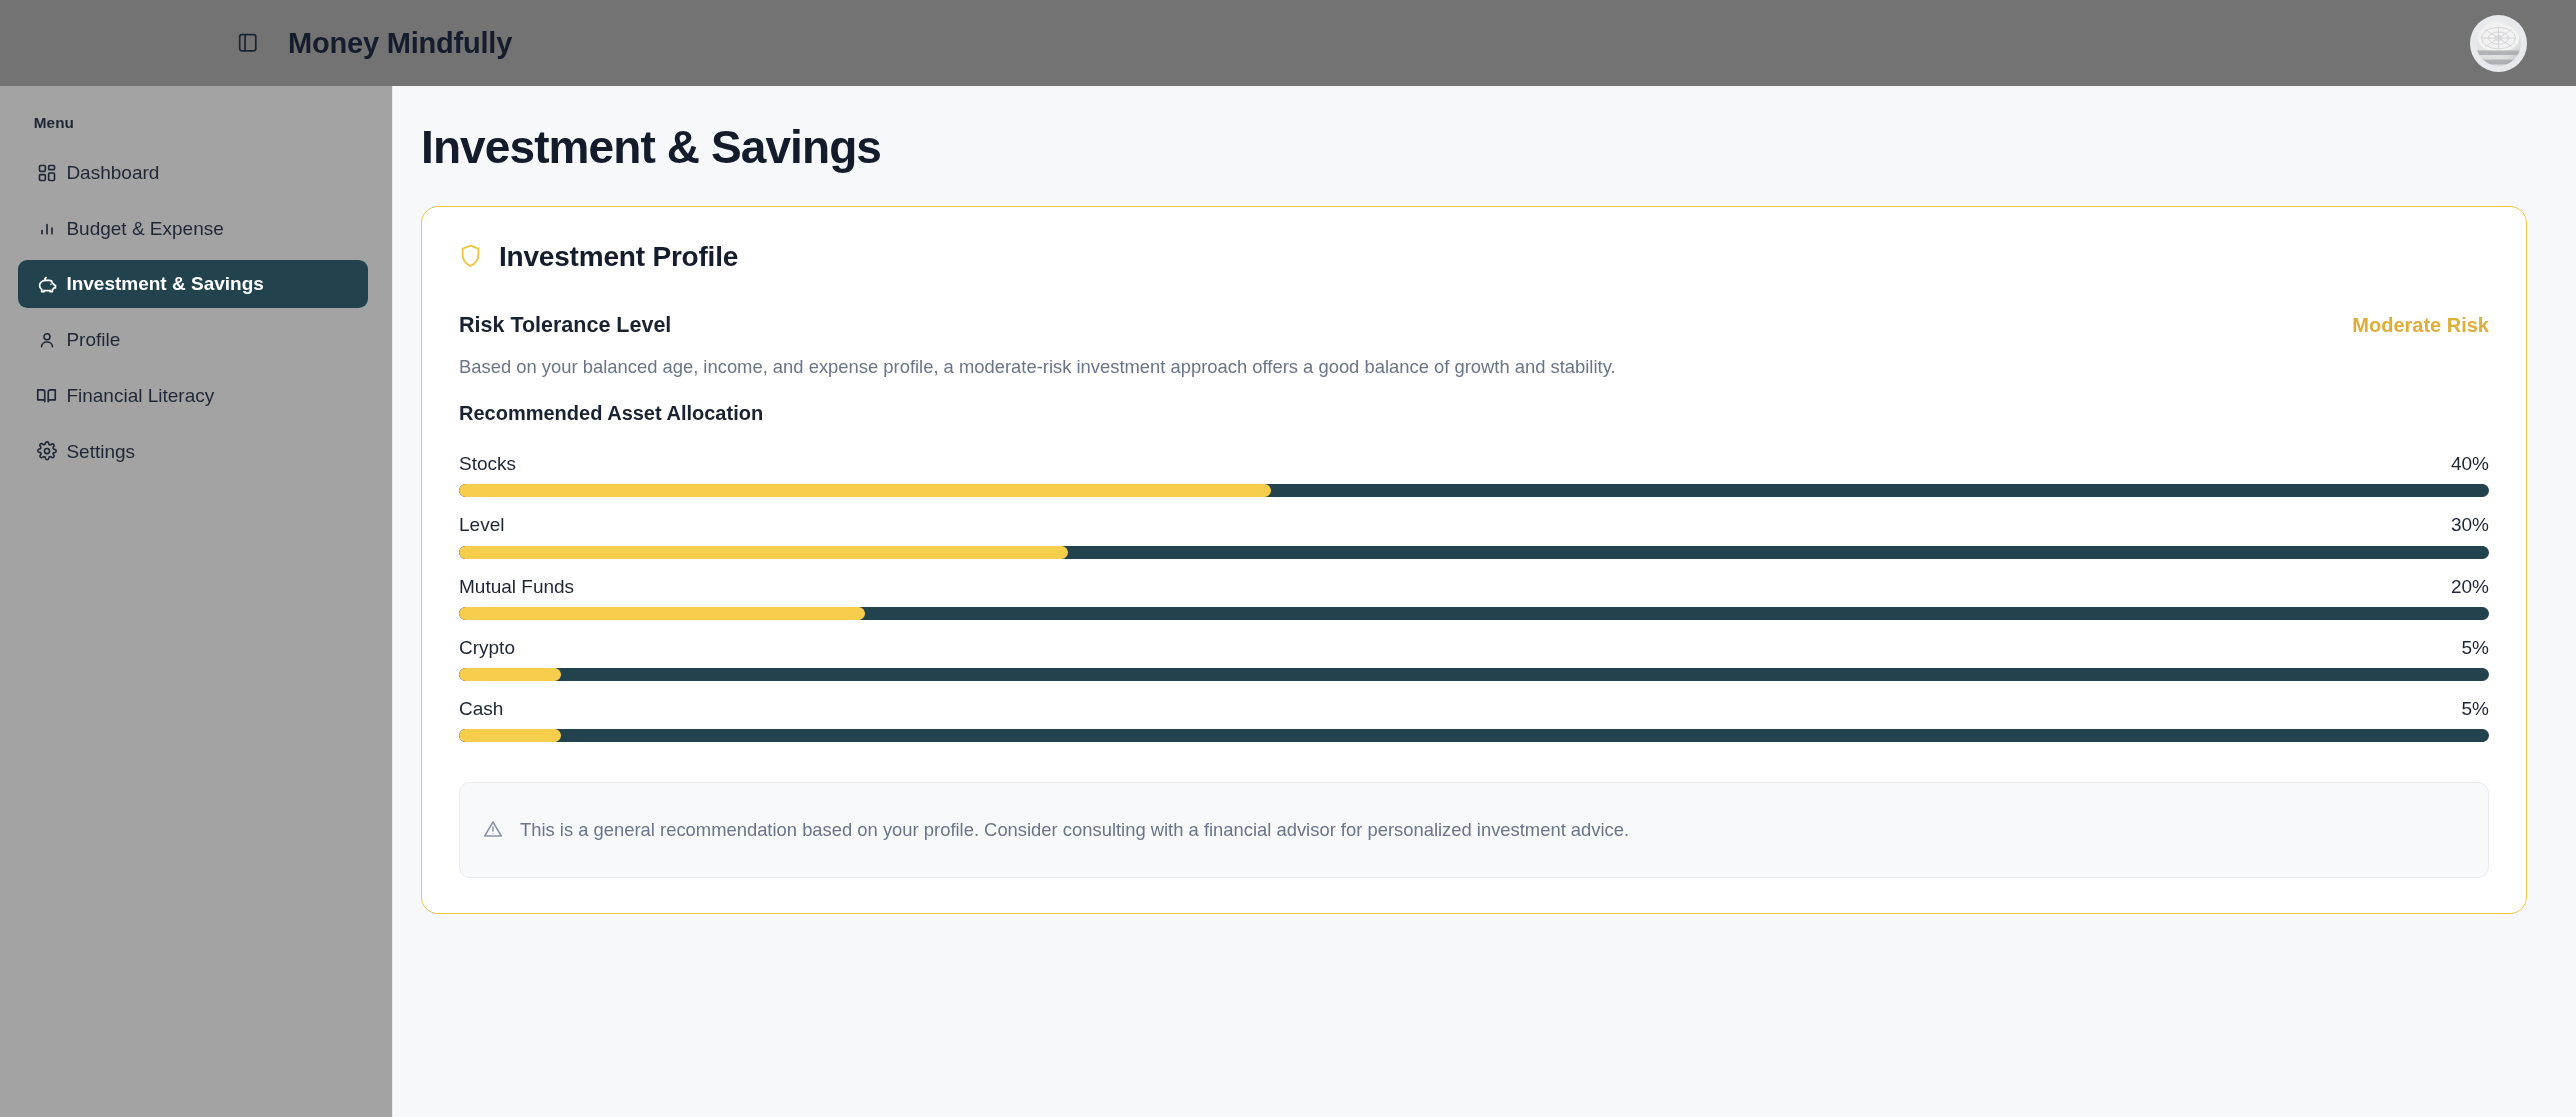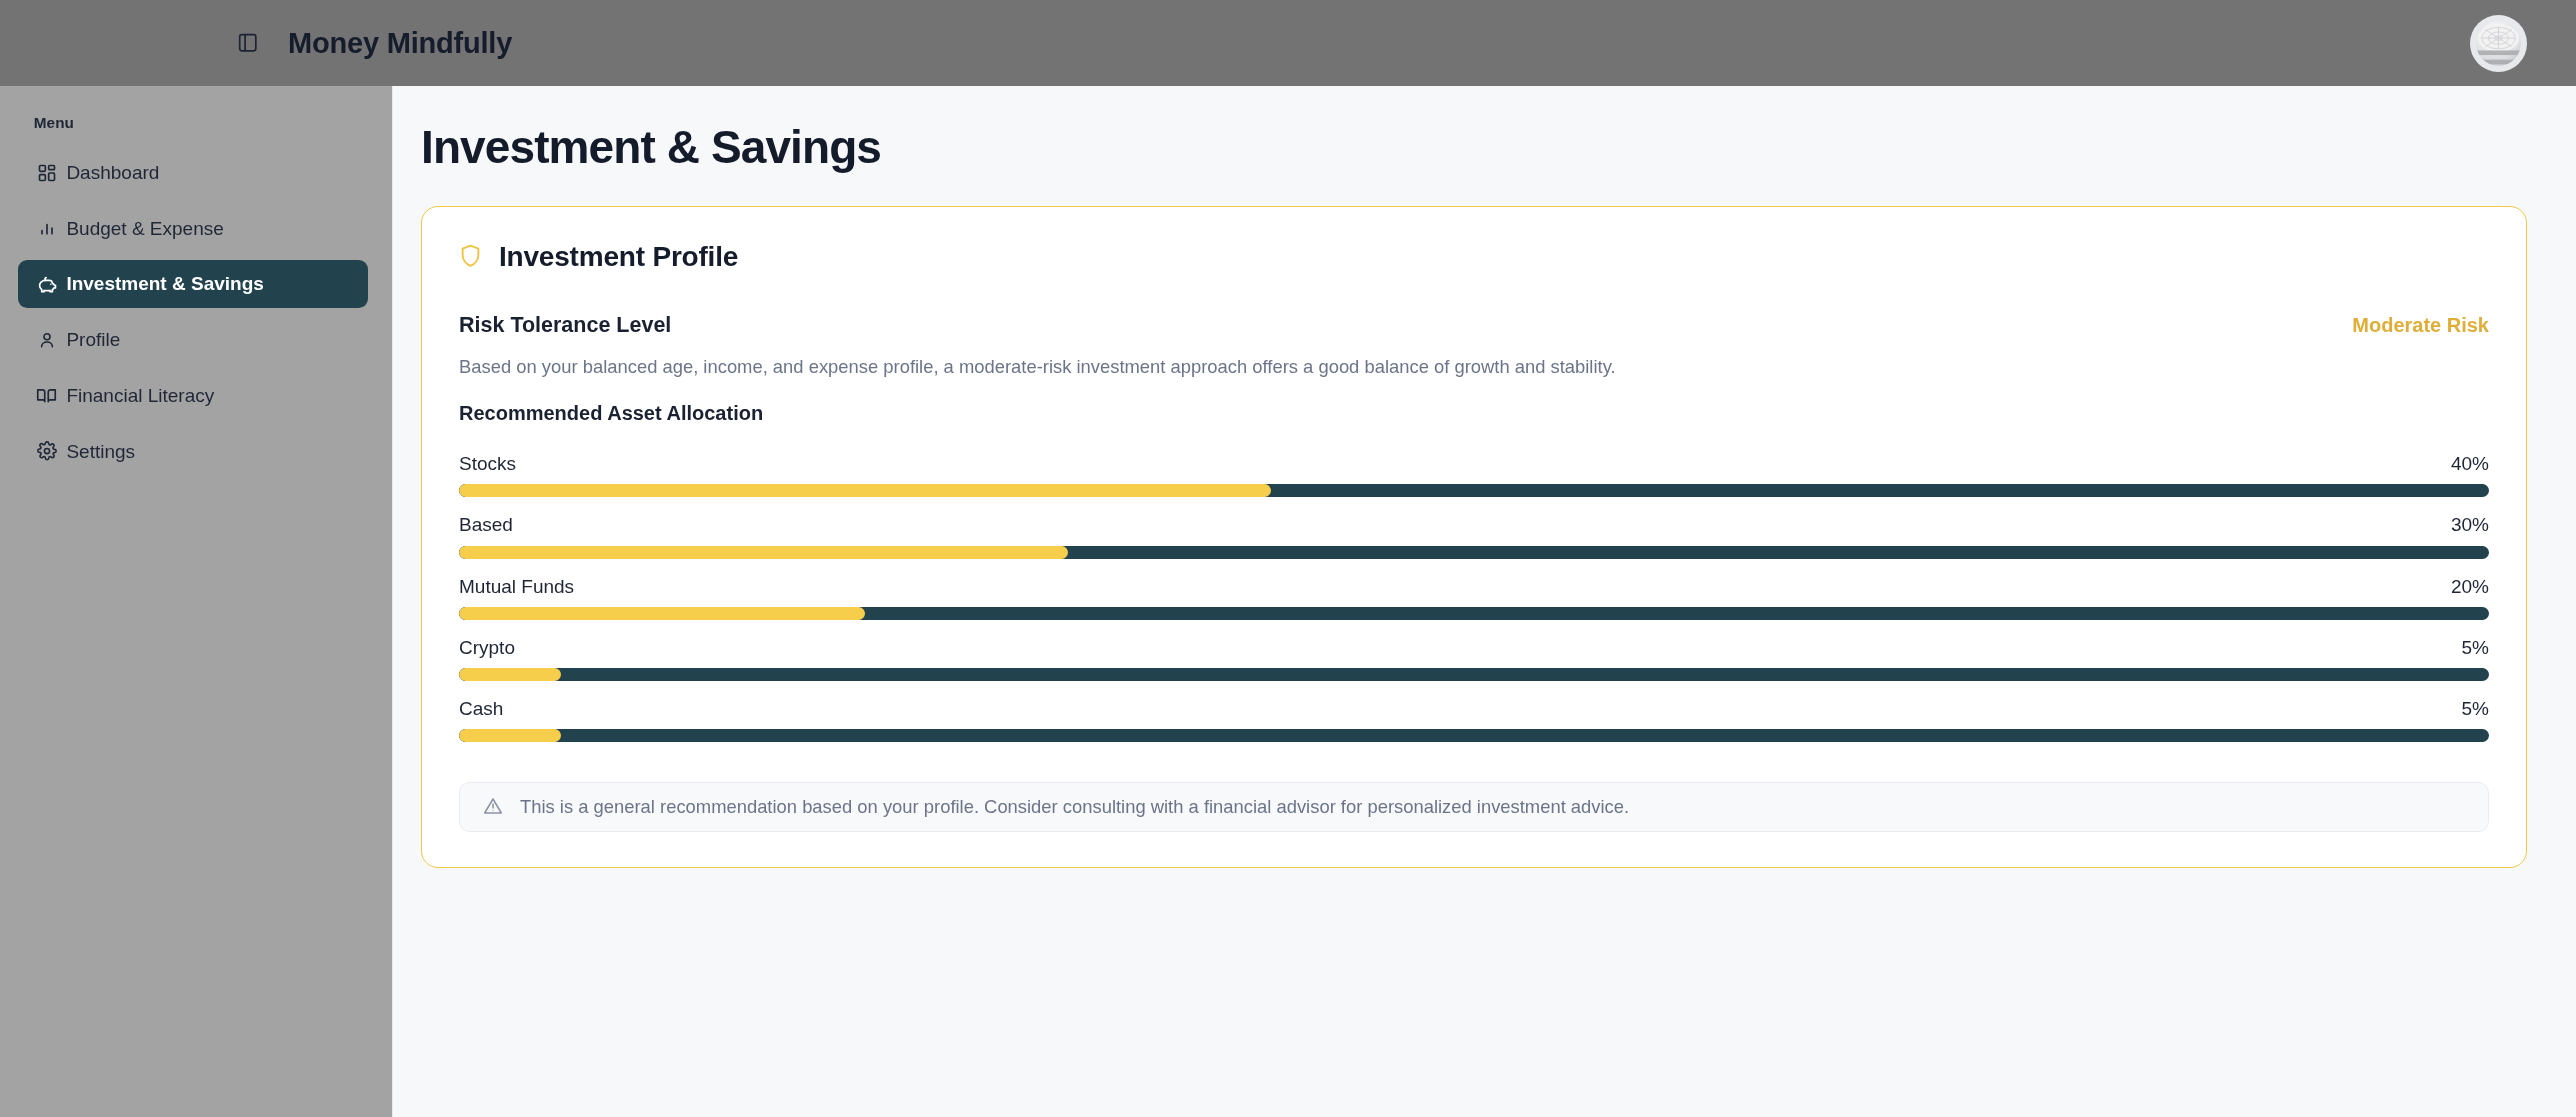--- a/index.html
+++ b/index.html
@@ -204,21 +204,21 @@
     height: 100%;
     background: #f6ce4c;
     border-radius: 7px;
   }
 
   .notice {
     margin-top: 40px;
     background: #f8f9fb;
     border: 1.5px solid #e9ebf0;
     border-radius: 10.7px;
-    padding: 12px 23px;
+    padding: 35px 23px;
     display: flex;
     align-items: center;
     gap: 17px;
   }
   .notice-text {
     font-size: 18.4px;
     color: #6b7489;
     line-height: 1.3;
   }
 </style>
@@ -363,21 +363,21 @@
             <span class="alloc-name">Stocks</span>
             <span class="alloc-pct">40%</span>
           </div>
           <div class="bar-track">
             <div class="bar-fill" style="width: 40%;"></div>
           </div>
         </div>
 
         <div class="alloc-row">
           <div class="alloc-top">
-            <span class="alloc-name">Based</span>
+            <span class="alloc-name">Level</span>
             <span class="alloc-pct">30%</span>
           </div>
           <div class="bar-track">
             <div class="bar-fill" style="width: 30%;"></div>
           </div>
         </div>
 
         <div class="alloc-row">
           <div class="alloc-top">
             <span class="alloc-name">Mutual Funds</span>

